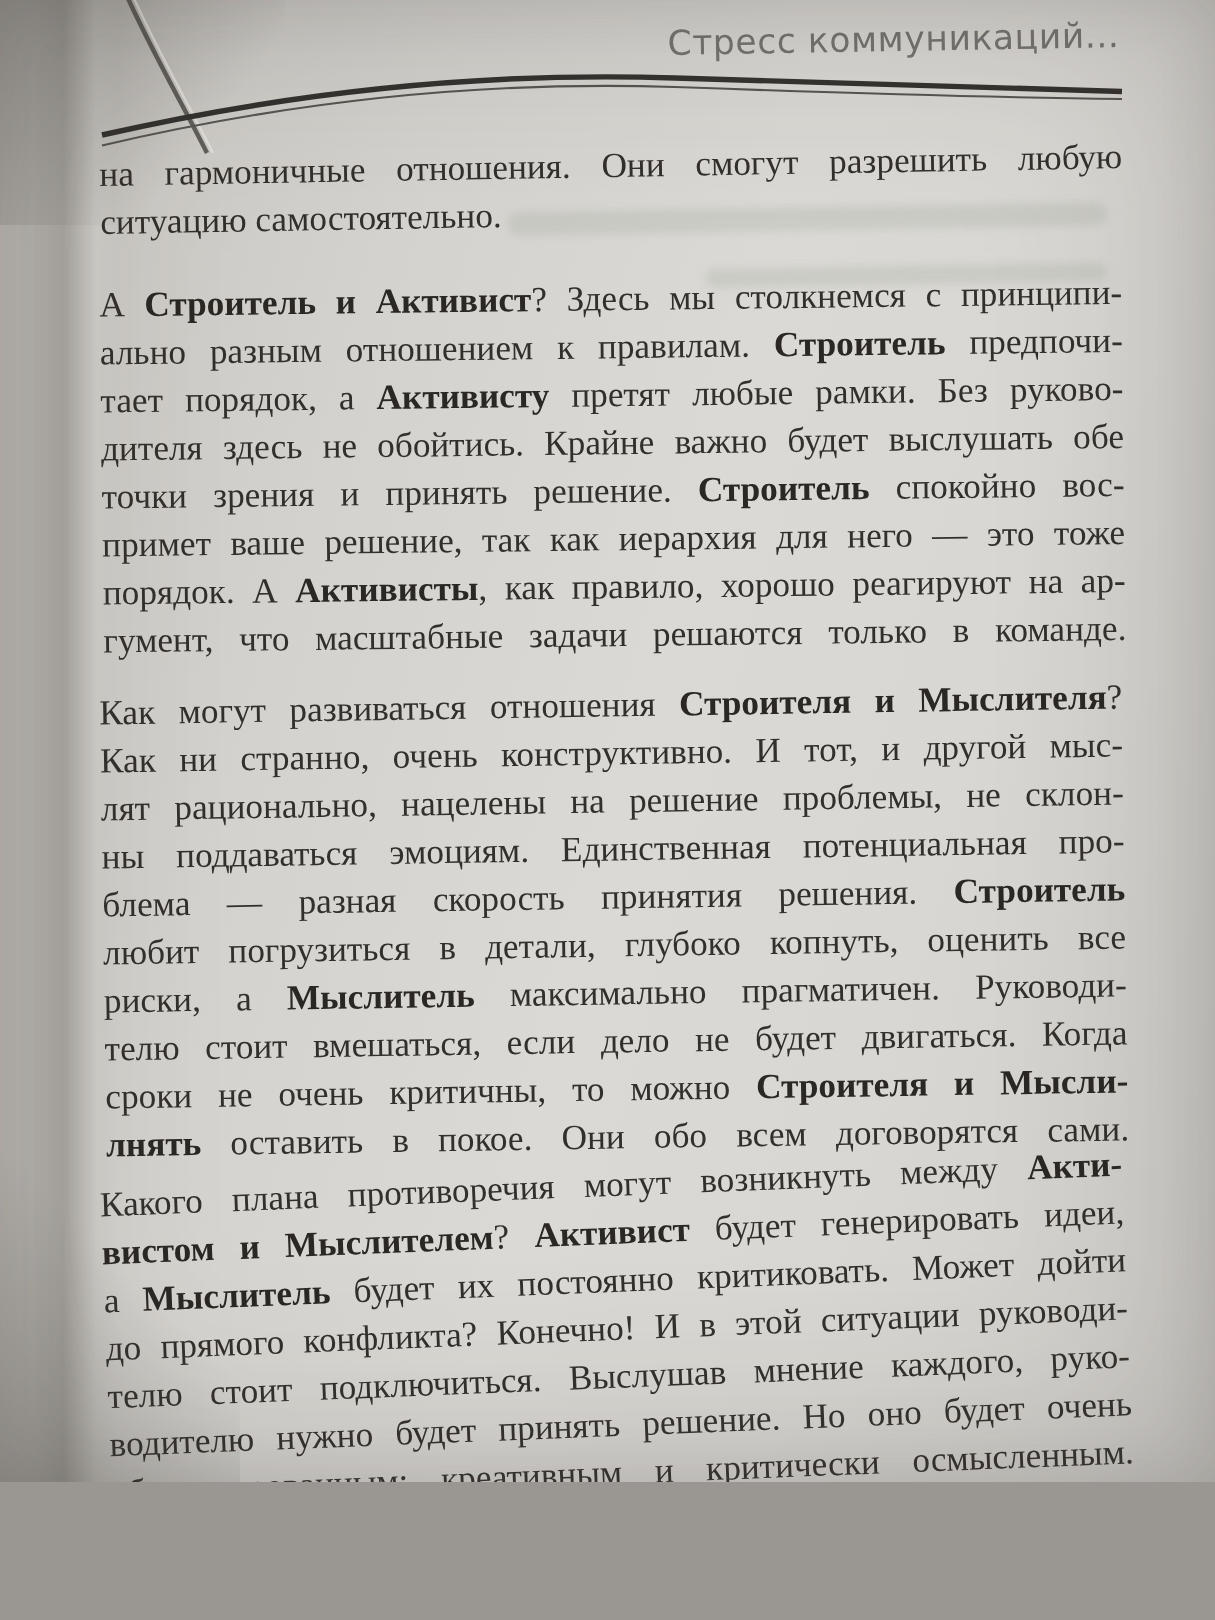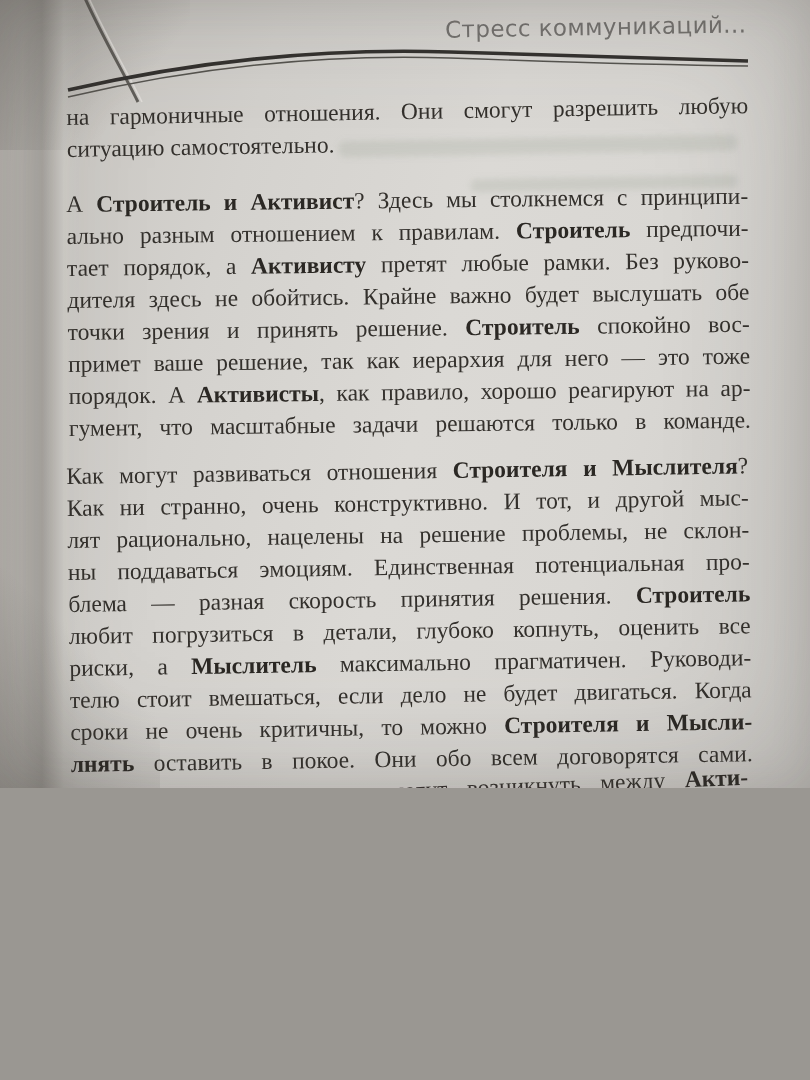--- a/index.html
+++ b/index.html
@@ -1,18 +1,18 @@
 <!DOCTYPE html>
 <html lang="ru"><head>
 <meta charset="utf-8">
 <style>
   html,body{margin:0;padding:0;background:#9a9792;}
   .sheet{
     position:relative;
-    width:810px;height:788px;
+    width:810px;height:988px;
     overflow:hidden;
     background:linear-gradient(105deg,#c6c3be 0%,#d4d2ce 28%,#dbd9d5 52%,#d9d7d3 72%,#ceccc8 100%);
     font-family:"Liberation Serif",serif;
   }
   
   .vignette{position:absolute;inset:0;pointer-events:none;
     box-shadow:inset 0 0 140px rgba(70,66,60,.28), inset 0 0 40px rgba(70,66,60,.12);}
   
   .gutter-shade{position:absolute;left:0;top:0;bottom:0;width:78px;pointer-events:none;
     background:linear-gradient(90deg,#c3c0bb 0px,#bab7b2 22px,#aaa7a2 42px,#bfbcb7 54px,#d0cec9 64px,rgba(214,212,208,0) 78px);}

